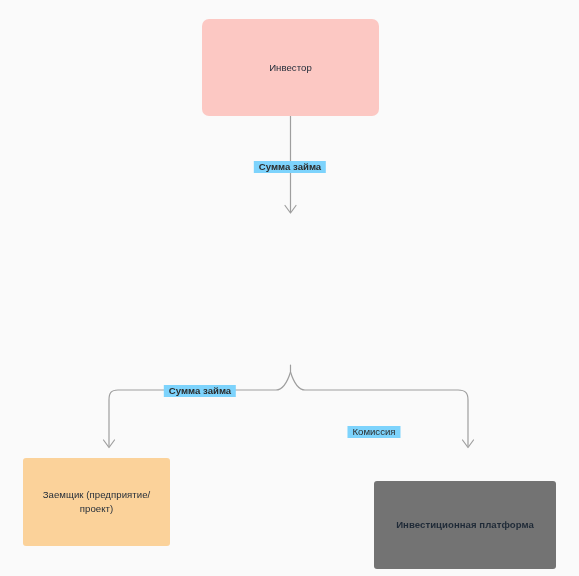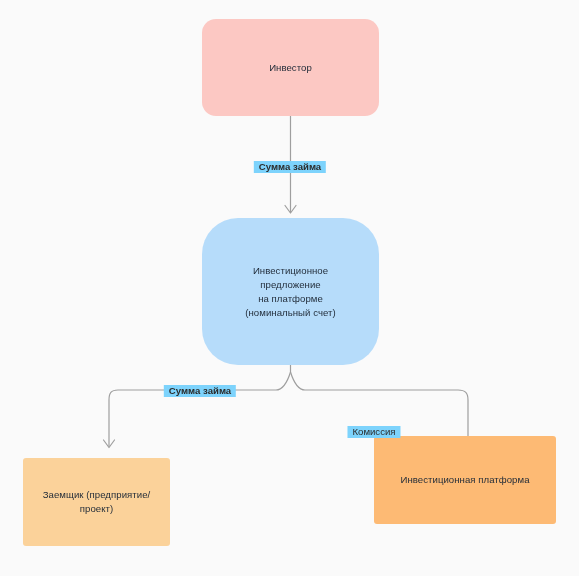--- a/index.html
+++ b/index.html
@@ -41,45 +41,46 @@
     letter-spacing: 0.05px;
     padding: 4px 10px;
     white-space: pre-line;
   }
   #node-investor {
     left: 202px;
     top: 19px;
     width: 177px;
     height: 97px;
     background: #fcc8c3;
-    border-radius: 14px;
+    border-radius: 7px;
   }
   #node-offer {
     left: 202px;
     top: 218px;
     width: 177px;
     height: 147px;
     background: #b6dcfa;
     border-radius: 36px;
   }
   #node-borrower {
     left: 23px;
     top: 458px;
     width: 147px;
     height: 88px;
     background: #fbd29a;
     border-radius: 3px;
   }
   #node-platform {
     left: 374px;
-    top: 436px;
+    top: 481px;
     width: 182px;
     height: 88px;
-    background: #fdba74;
+    background: #737373;
     border-radius: 3px;
+    font-weight: bold;
   }
   .edge-label {
     position: absolute;
     color: #2b2b2b;
     font-size: 9.6px;
     line-height: 12px;
     white-space: nowrap;
     background: #7dd3fc;
     padding: 0 5px;
     transform: translate(-50%, -50%);
@@ -115,24 +116,20 @@
                C 293 380, 297 390, 305 390
                L 458 390
                C 465.5 390, 468 393, 468 400
                L 468 446"></path>
       <path d="M 462.5 440 L 468 447.5 L 473.5 440"></path>
     </g>
   </svg>
 
   <div class="node" id="node-investor">Инвестор</div>
 
-  <div class="node" id="node-offer">Инвестиционное
-предложение
-на платформе
-(номинальный счет)</div>
 
   <div class="node" id="node-borrower">Заемщик (предприятие/
 проект)</div>
 
   <div class="node" id="node-platform">Инвестиционная платформа</div>
 
   <div class="edge-label bold" id="label-sum-top">Сумма займа</div>
 
   <div class="edge-label bold" id="label-sum-left">Сумма займа</div>
 

